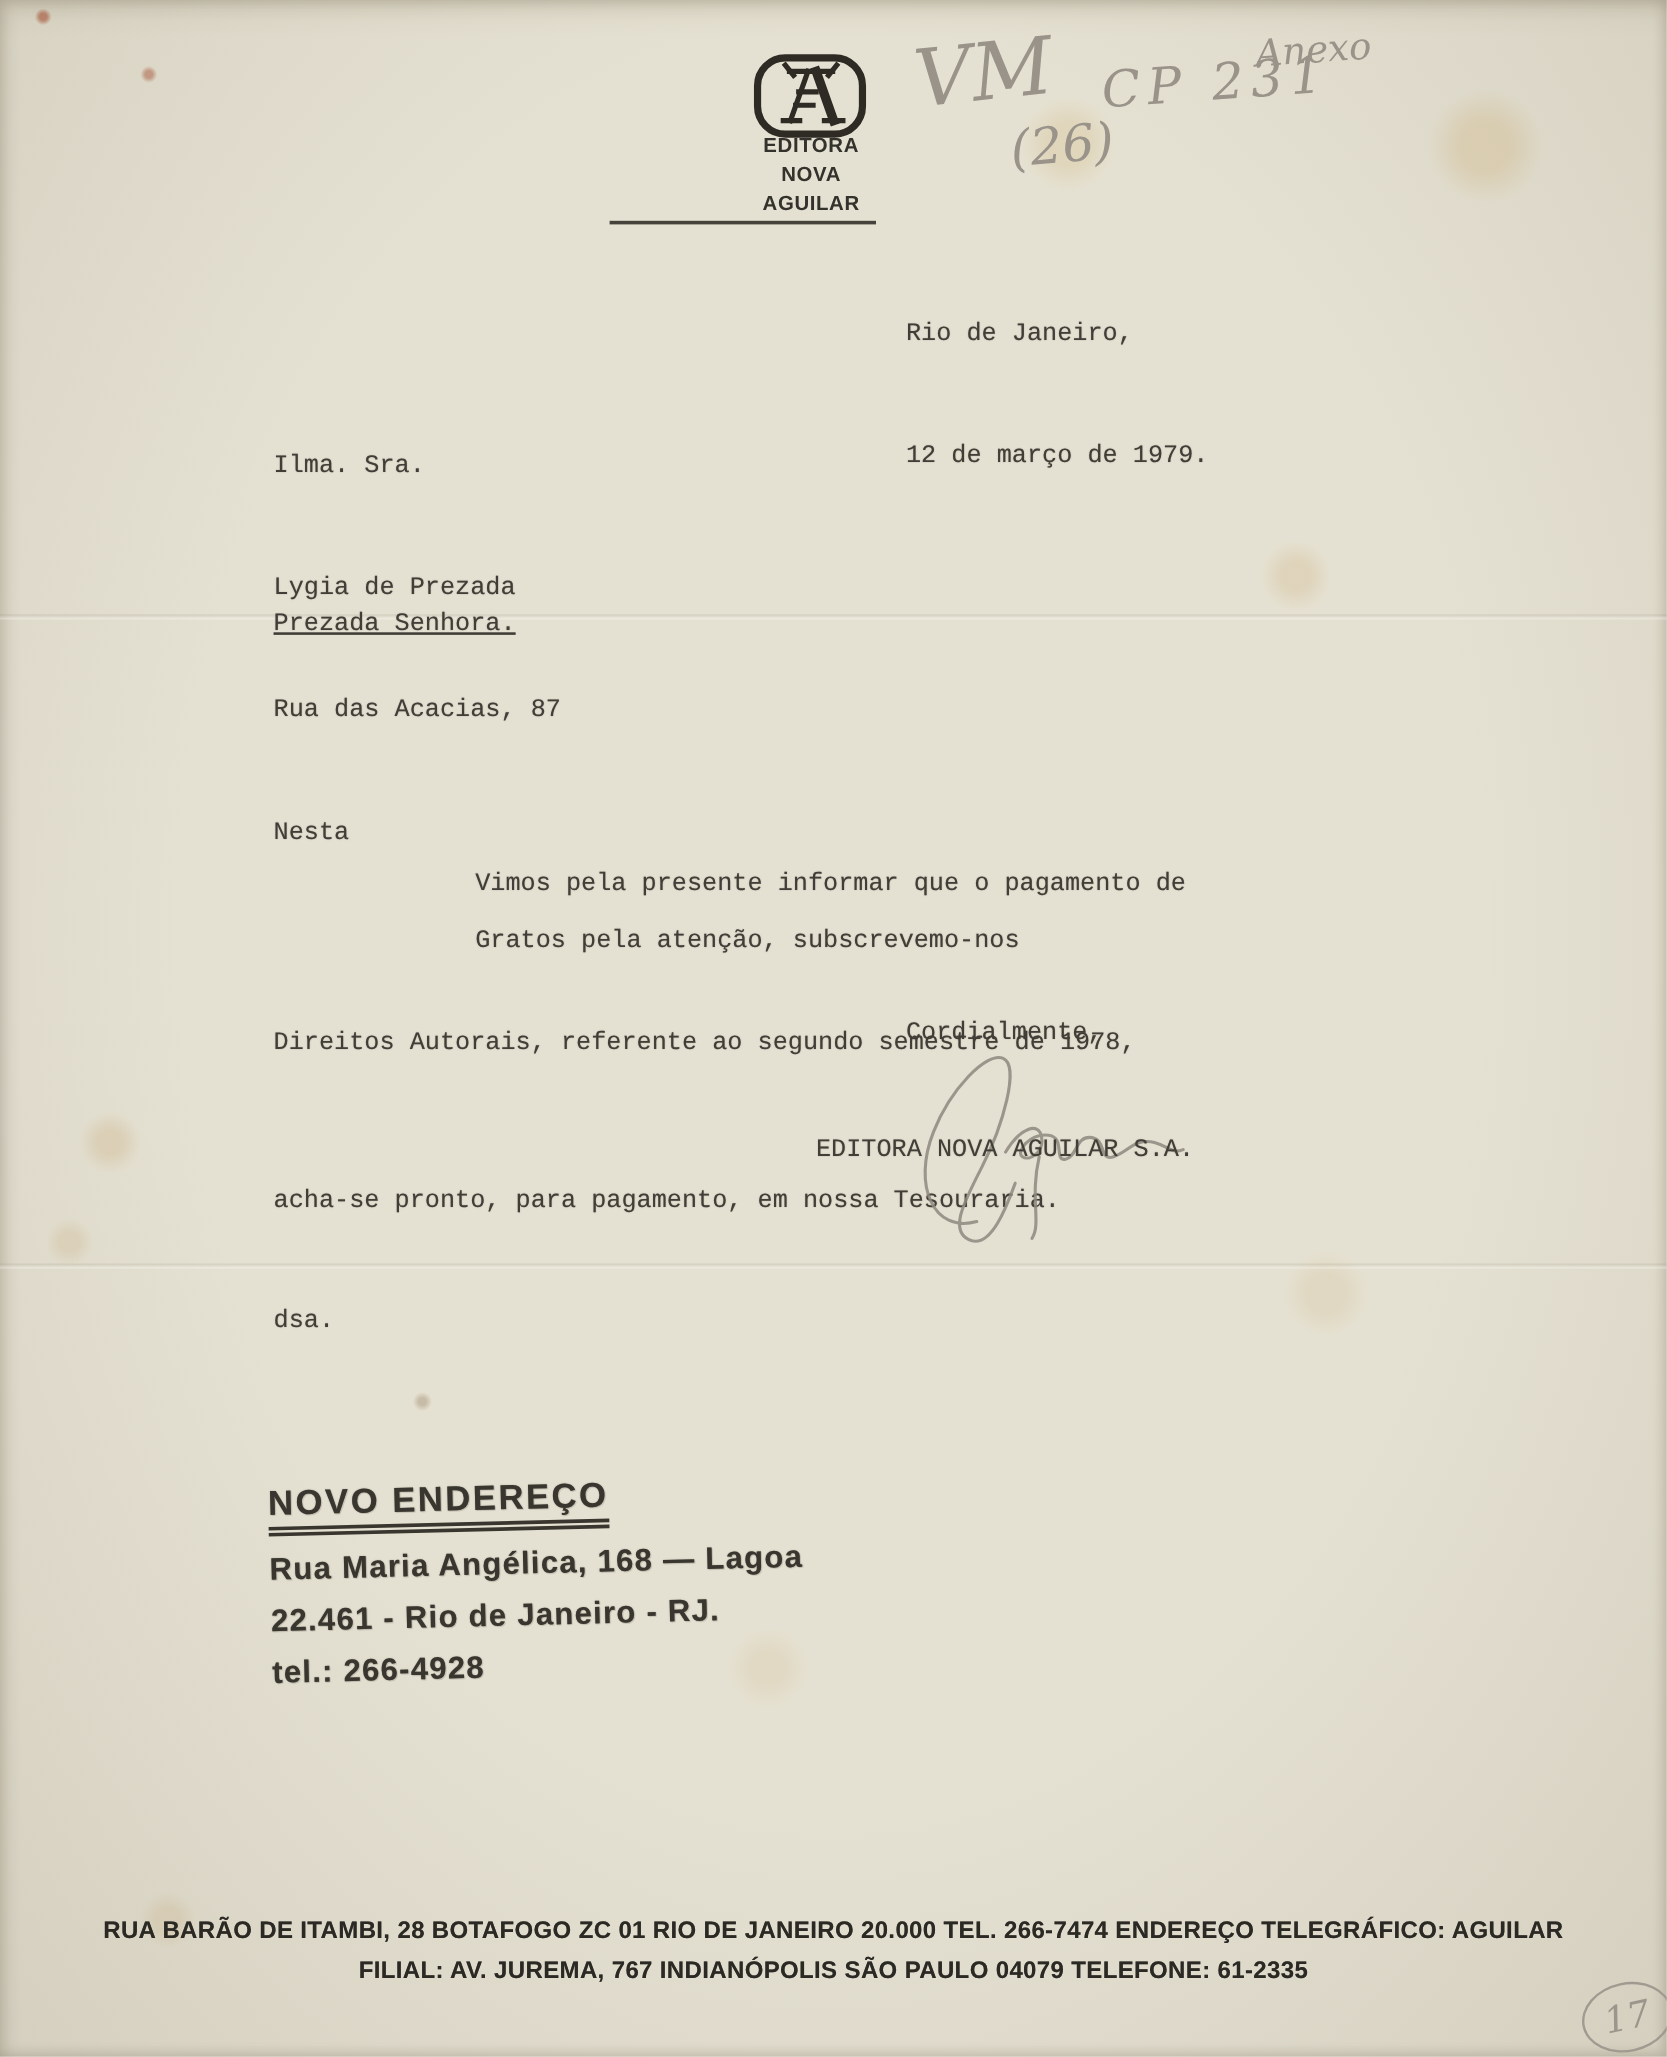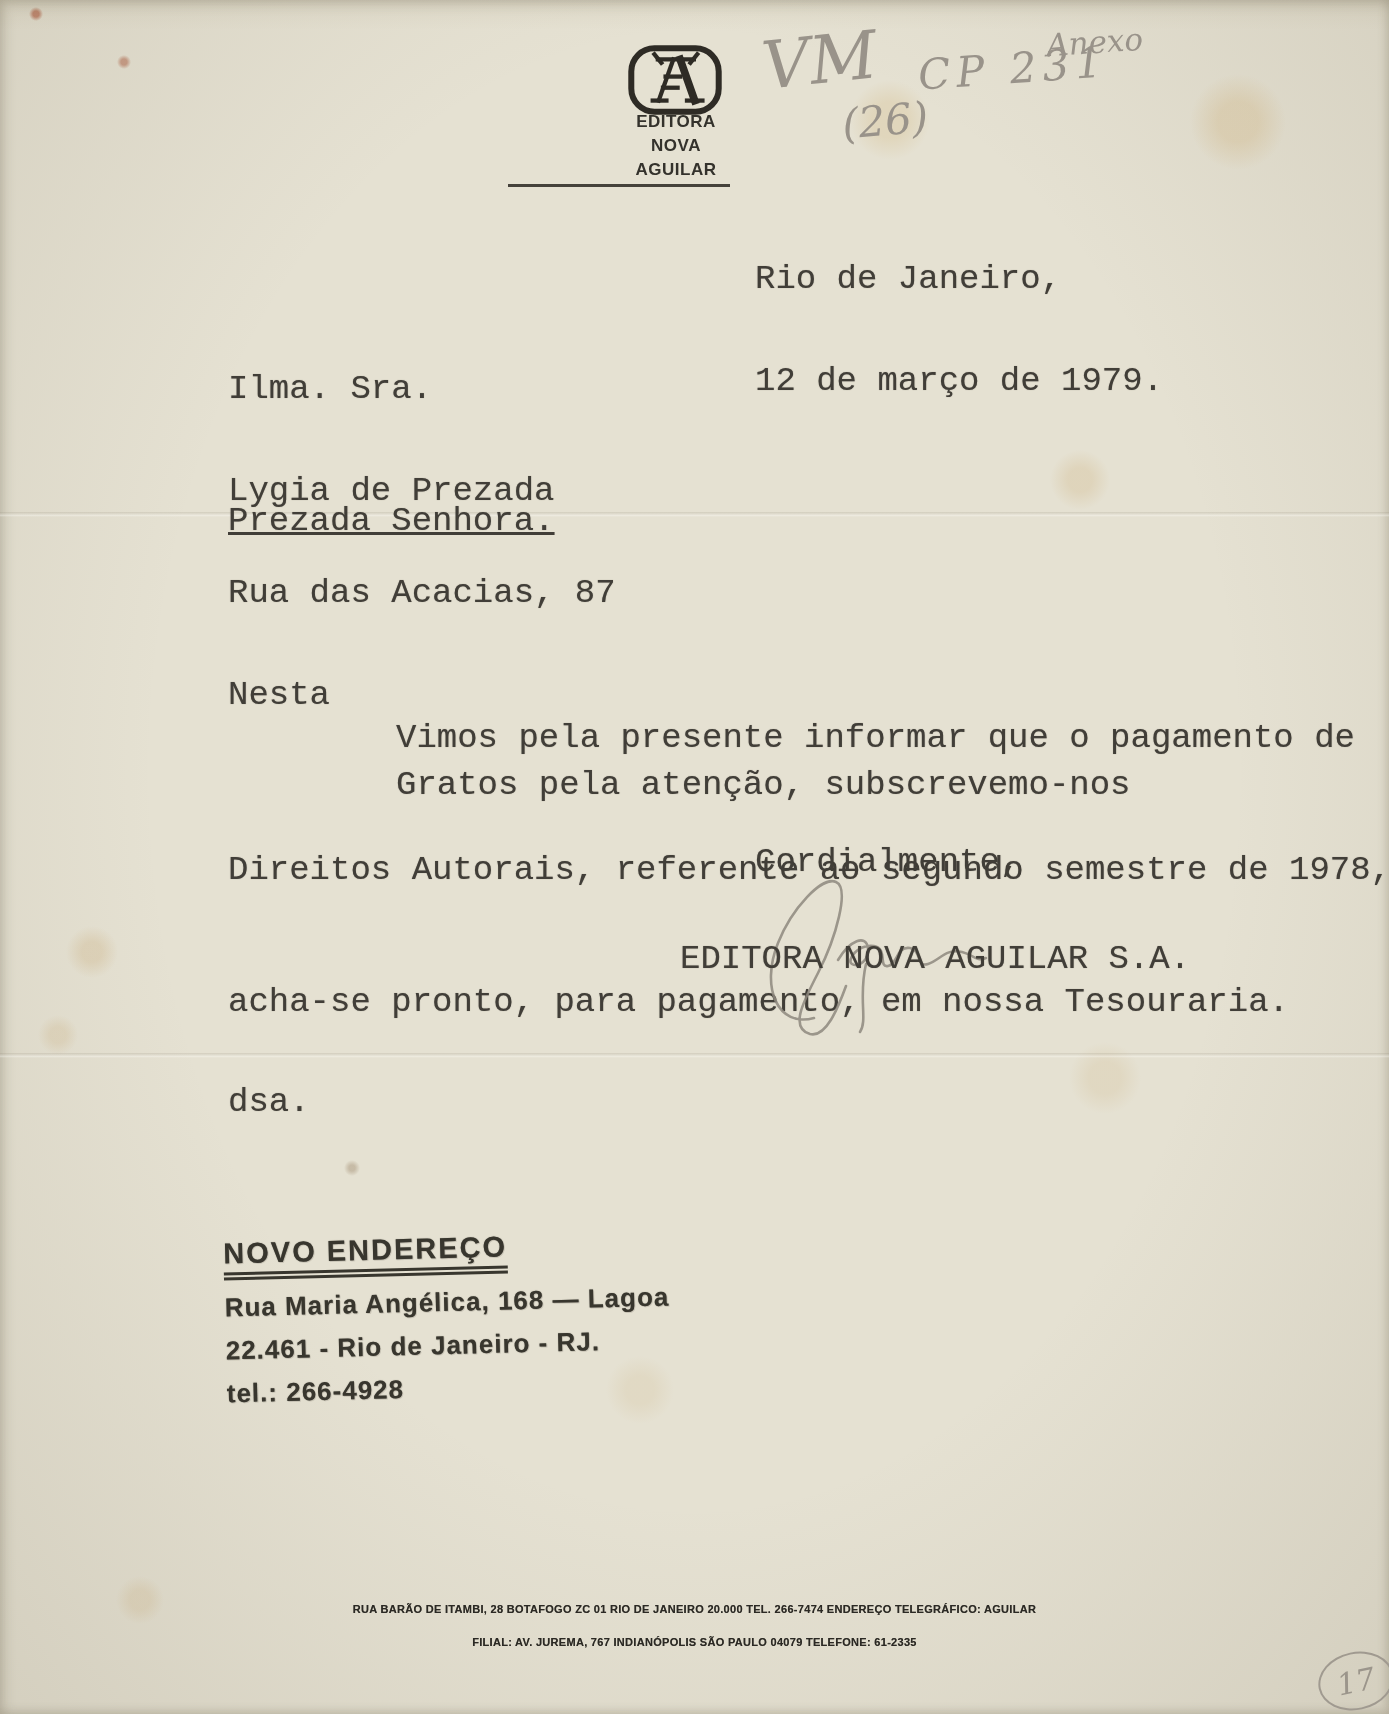--- a/index.html
+++ b/index.html
@@ -22,21 +22,21 @@
       radial-gradient(circle at 124px 62px, rgba(160,75,45,.45) 0 3px, transparent 7px),
       radial-gradient(circle at 140px 1600px, rgba(190,150,85,.15) 0 10px, transparent 24px),
       linear-gradient(180deg, rgba(150,135,100,.10) 0, transparent 30px),
       radial-gradient(ellipse at 50% 45%, transparent 55%, rgba(125,115,92,.16) 100%);
     box-shadow: inset 4px 4px 12px rgba(95,85,62,.22), inset -3px -3px 10px rgba(95,85,62,.18);
   }
 
   .typed {
     position:absolute;
     font-family:"Liberation Mono","DejaVu Sans Mono",monospace;
-    font-size:34px; line-height:34px; color:#413e38;
+    font-size:21px; line-height:34px; color:#413e38;
     text-shadow:0 0 1px rgba(60,55,46,.45);
     white-space:pre;
   }
 
   .crease {
     position:absolute; left:0; width:100%; height:5px;
     background:linear-gradient(180deg, rgba(110,100,78,.16) 0, rgba(255,255,252,.30) 70%, transparent 100%);
   }
 
   
@@ -69,21 +69,21 @@
   }
   .stamp-title {
     display:inline-block; font-size:29px; letter-spacing:2px;
     border-bottom:8px double #38362e; padding-bottom:2px;
   }
   .stamp-line { font-size:26px; letter-spacing:1px; margin-top:12px; white-space:pre; }
 
   
   .footer {
     position:absolute; left:0; top:1593px; width:100%; text-align:center;
-    font-weight:bold; font-size:11px; line-height:33px; letter-spacing:.3px; color:#2b2924;
+    font-weight:bold; font-size:20px; line-height:33px; letter-spacing:.3px; color:#2b2924;
     text-shadow:0 0 .5px rgba(40,38,32,.6);
   }
 
   .sig { position:absolute; left:718px; top:868px; }
 </style>
 </head>
 <body>
 
 <div class="page">
 

